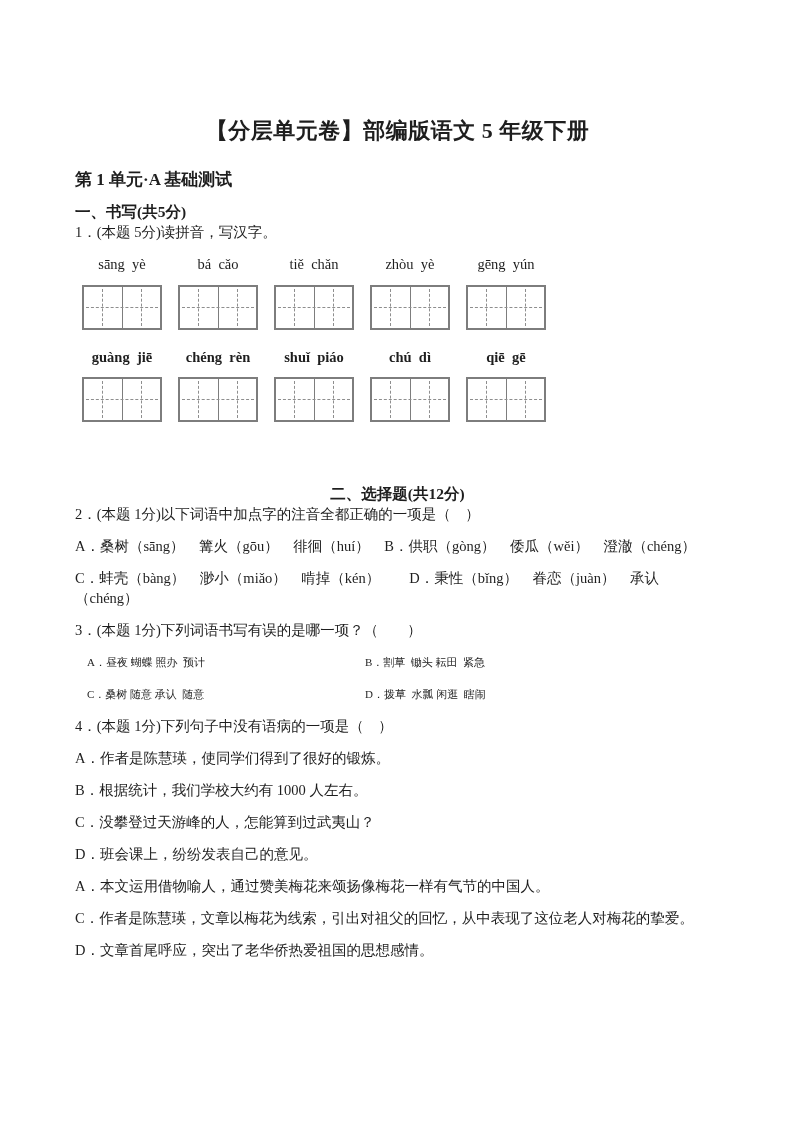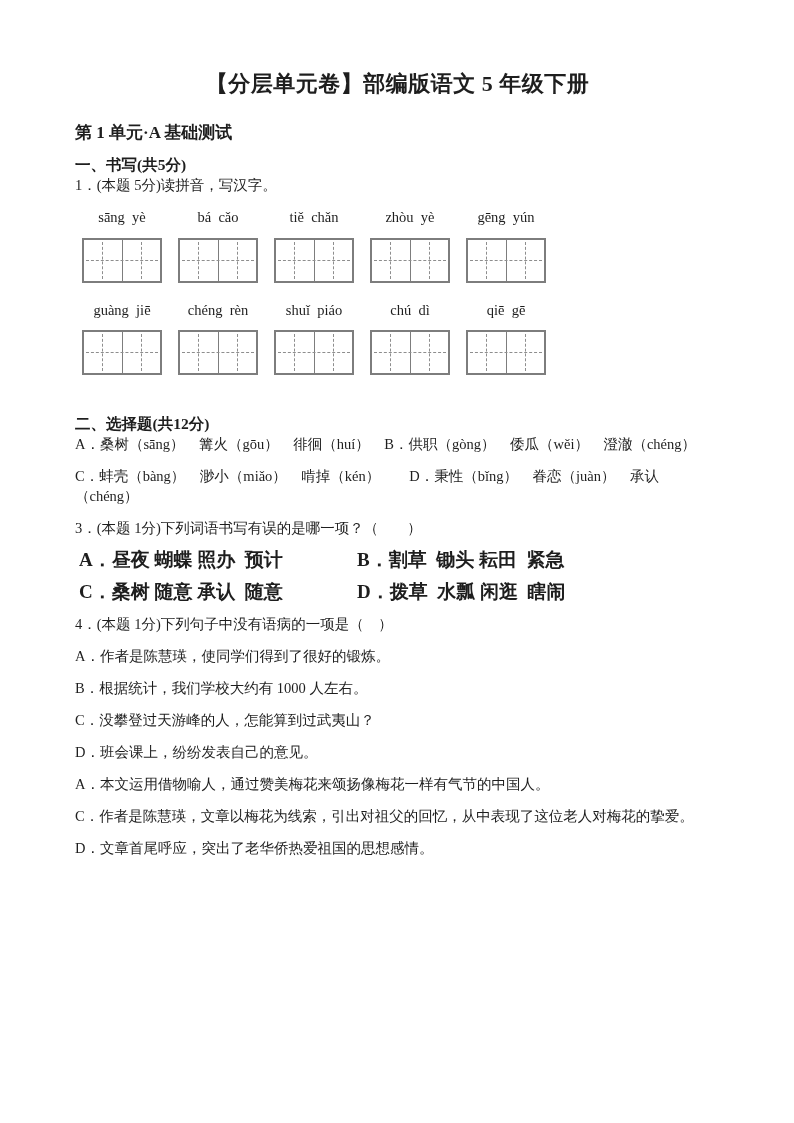--- a/index.html
+++ b/index.html
@@ -5,51 +5,51 @@
   html, body { margin: 0; padding: 0; background: #ffffff; }
   body {
     width: 794px; height: 1123px;
     font-family: "Liberation Serif", "DejaVu Serif", serif;
     color: #1e1e1e;
     overflow: hidden;
   }
   .page {
     box-sizing: border-box;
     width: 794px; height: 1123px;
-    padding: 69px 74px 0 75px;
+    padding: 116px 74px 0 75px;
     background: #ffffff;
   }
   .title {
     margin: 0; text-align: center;
     font-size: 22px; line-height: 30px; font-weight: bold;
     letter-spacing: 0.5px; white-space: pre-wrap;
   }
   .subtitle {
     margin: 22px 0 0 0; text-align: left;
     font-size: 17px; line-height: 24px; font-weight: bold;
     white-space: pre-wrap;
   }
   .sec-heading {
     margin: 9px 0 0 0;
     font-size: 15.5px; line-height: 21px; font-weight: bold;
     white-space: pre-wrap;
   }
-  .sec-heading.sec2 { margin-top: 38px; }
+  .sec-heading.sec2 { margin-top: 61px; text-align: center; }
   .para {
     margin: 0 0 12px 0;
     font-size: 14.5px; line-height: 20px;
     white-space: pre-wrap;
   }
   .para.stem { }
   .pinyin-row {
     display: flex; gap: 16px;
     margin: 7px 0 0 7px;
     align-items: flex-end;
   }
-  .pinyin-row.second { margin-top: 17px; }
+  .pinyin-row.second { margin-top: 17px; font-weight: bold; }
   .pinyin-label {
     width: 80px; text-align: center;
     font-size: 14.5px; line-height: 20px;
     white-space: pre-wrap;
   }
   .grid-row {
     display: flex; gap: 16px;
     margin: 11px 0 0 7px;
   }
   .grid-row.second { margin-top: 10px; }
@@ -65,22 +65,22 @@
     border-top: 1px dashed #8e8e8e; margin-top: -0.5px;
   }
   .wcell { flex: 1; position: relative; }
   .wcell + .wcell { border-left: 1.6px solid #7d7d7d; }
   .wcell::after {
     content: ""; position: absolute; top: 2px; bottom: 2px; left: 50%;
     border-left: 1px dashed #8e8e8e; margin-left: -0.5px;
   }
   .optrow {
     display: flex;
-    margin: 0 0 12px 4px;
-    font-size: 19px; line-height: 20px; font-weight: bold;
+    margin: 0 0 12px 12px;
+    font-size: 11px; line-height: 20px;
   }
   .optrow .left  { width: 278px; white-space: pre-wrap; }
   .optrow .right { white-space: pre-wrap; }
 </style>
 </head>
 <body>
 
 <div class="page">
 
   <h1 class="title">【分层单元卷】部编版语文 5 年级下册</h1>
@@ -144,20 +144,21 @@
         <div class="wcell"></div>
       </div>
     <div class="wgrid">
         <div class="wcell"></div>
         <div class="wcell"></div>
       </div>
   </div>
 
   <div class="sec-heading sec2">二、选择题(共12分)</div>
 
+  <p class="para stem">2．(本题 1分)以下词语中加点字的注音全都正确的一项是（　）</p>
   <p class="para">A．桑树（sāng）　篝火（gōu）　徘徊（huí）　B．供职（gòng）　倭瓜（wěi）　澄澈（chéng）</p>
   <p class="para">C．蚌壳（bàng）　渺小（miǎo）　啃掉（kén）　　D．秉性（bǐng）　眷恋（juàn）　承认（chéng）</p>
 
   <p class="para">3．(本题 1分)下列词语书写有误的是哪一项？（　　）</p>
   <div class="optrow">
     <span class="left">A．昼夜 蝴蝶 照办  预计</span>
     <span class="right">B．割草  锄头 耘田  紧急</span>
   </div>
   <div class="optrow">
     <span class="left">C．桑树 随意 承认  随意</span>

